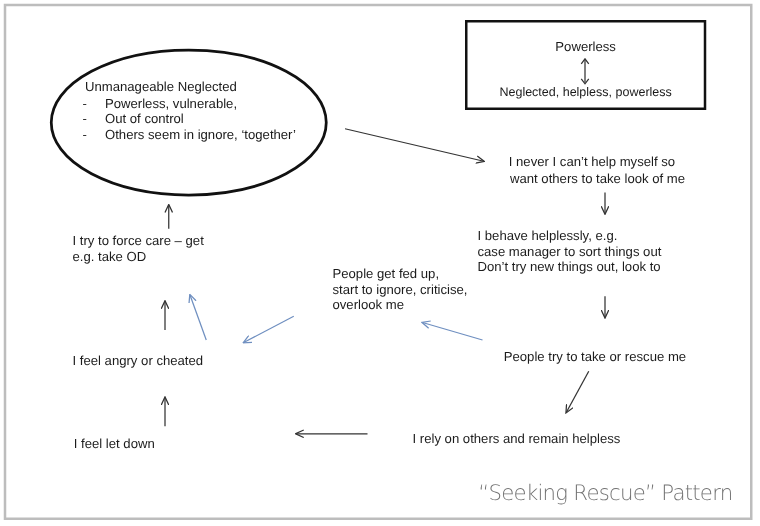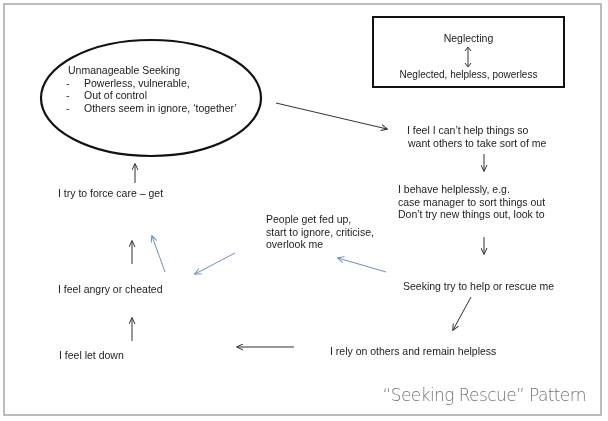--- a/index.html
+++ b/index.html
@@ -43,74 +43,75 @@
   <line x1="294" y1="347" x2="237" y2="347" stroke="#333" stroke-width="1" marker-end="url(#ah)"></line>
   <line x1="132" y1="341" x2="132" y2="318" stroke="#333" stroke-width="1" marker-end="url(#ah)"></line>
   <line x1="132" y1="264" x2="132" y2="241" stroke="#333" stroke-width="1" marker-end="url(#ah)"></line>
   <line x1="135" y1="183" x2="135" y2="164" stroke="#333" stroke-width="1" marker-end="url(#ah)"></line>
   <line x1="386" y1="272" x2="338" y2="258" stroke="#6f8fc0" stroke-width="1" marker-end="url(#ahb)"></line>
   <line x1="235" y1="253" x2="195" y2="274" stroke="#6f8fc0" stroke-width="1" marker-end="url(#ahb)"></line>
   <line x1="165" y1="272" x2="152" y2="236" stroke="#6f8fc0" stroke-width="1" marker-end="url(#ahb)"></line>
 </svg>
 
 <div class="ellipse-text">
-  <div class="title">Unmanageable Seeking</div>
+  <div class="title">Unmanageable Neglected</div>
   <div class="row">
       <span class="dash">-</span>
       <span>Powerless, vulnerable,</span>
     </div>
   <div class="row">
       <span class="dash">-</span>
       <span>Out of control</span>
     </div>
   <div class="row">
       <span class="dash">-</span>
       <span>Others seem in ignore, ‘together’</span>
     </div>
 </div>
 
 <div class="nbox">
-  <div class="top">Neglecting</div>
+  <div class="top">Powerless</div>
   <svg width="12" height="22" viewBox="0 0 12 22">
     <line x1="6" y1="2" x2="6" y2="20" stroke="#333" stroke-width="1"></line>
     <path d="M3,5 L6,1 L9,5" fill="none" stroke="#333" stroke-width="1"></path>
     <path d="M3,17 L6,21 L9,17" fill="none" stroke="#333" stroke-width="1"></path>
   </svg>
   <div class="bot">Neglected, helpless, powerless</div>
 </div>
 
 <div class="t" style="left:407px; top:124px;">
-  <div>I feel I can’t help things so</div>
-  <div style="padding-left:1px">want others to take sort of me</div>
+  <div>I never I can’t help myself so</div>
+  <div style="padding-left:1px">want others to take look of me</div>
 </div>
 
-<div class="t" style="left:398px; top:183px;">
+<div class="t" style="left:382px; top:183px;">
   <div>I behave helplessly, e.g.</div>
   <div>case manager to sort things out</div>
   <div>Don’t try new things out, look to</div>
 </div>
 
 <div class="t" style="left:403px; top:280px;">
-  <div>Seeking try to help or rescue me</div>
+  <div>People try to take or rescue me</div>
 </div>
 
 <div class="t" style="left:330px; top:345px;">
   <div>I rely on others and remain helpless</div>
 </div>
 
 <div class="t" style="left:59px; top:349px;">
   <div>I feel let down</div>
 </div>
 
 <div class="t" style="left:58px; top:283px;">
   <div>I feel angry or cheated</div>
 </div>
 
 <div class="t" style="left:58px; top:187px;">
   <div>I try to force care – get</div>
+  <div>e.g. take OD</div>
 </div>
 
 <div class="t" style="left:266px; top:213px;">
   <div>People get fed up,</div>
   <div>start to ignore, criticise,</div>
   <div>overlook me</div>
 </div>
 
 <div class="caption">“Seeking Rescue” Pattern</div>
 

